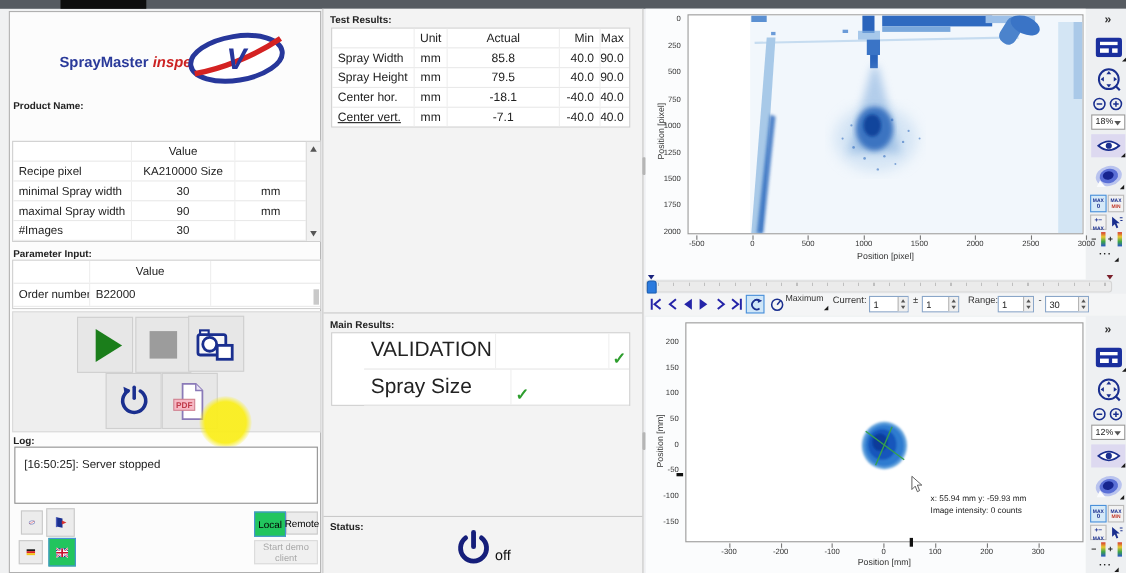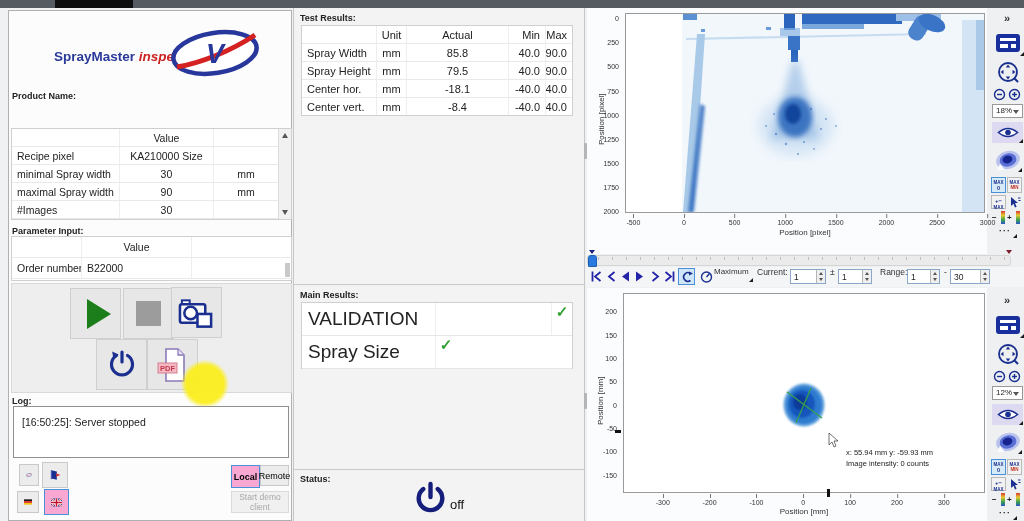--- a/index.html
+++ b/index.html
@@ -34,21 +34,21 @@
   .vscroll .dn{bottom:4px;border-top:5px solid #555;}
   
   .controls-box{position:absolute;left:2px;top:272px;width:279px;height:108px;background:#eeeeee;border:1px solid #d9d9d9;}
   .sqbtn{position:absolute;width:51px;height:51px;background:#e7e7e7;border:1px solid #cfcfcf;box-sizing:border-box;display:flex;align-items:center;justify-content:center;}
   .play-tri{width:0;height:0;border-top:15px solid transparent;border-bottom:15px solid transparent;border-left:24px solid #1b7e1b;margin-left:6px;}
   .stop-sq{width:25px;height:25px;background:#9c9c9c;}
   .yellow-dot{position:absolute;left:172px;top:349px;width:48px;height:48px;border-radius:50%;
      background:radial-gradient(circle,rgba(250,238,30,0.95) 55%,rgba(250,238,30,0) 72%);pointer-events:none;}
   .logbox{position:absolute;left:4px;top:395px;width:276px;height:52px;background:#fff;border:1px solid #8f8f8f;box-sizing:border-box;font-size:10.5px;padding:9px 0 0 8px;}
   .smbtn{position:absolute;background:#ececec;border:1px solid #c9c9c9;box-sizing:border-box;display:flex;align-items:center;justify-content:center;font-size:9px;}
-  .smbtn.sel{background:#f9a8d4;border:1px solid #4a90d9;font-weight:bold;}
+  .smbtn.sel{background:#22c55e;border:1px solid #4a90d9;}
   .smbtn.disabled{color:#a8a8a8;background:#f0f0f0;border-color:#dadada;font-size:8.5px;}
   
   .plotbox{position:absolute;background:#fff;border:1px solid #9a9a9a;box-sizing:border-box;}
   .xticks{position:absolute;font-size:7px;color:#333;}
   .xticks span{position:absolute;top:4px;transform:translateX(-50%);}
   .xticks span i{position:absolute;left:50%;top:-5px;width:1px;height:4px;background:#777;font-style:normal;}
   .yticks{position:absolute;font-size:7px;color:#333;}
   .yticks span{position:absolute;right:4px;transform:translateY(-50%);white-space:nowrap;}
   .axlabel{position:absolute;font-size:8px;color:#333;text-align:center;}
   .ylab{position:absolute;font-size:8px;color:#333;transform:rotate(-90deg);transform-origin:left top;white-space:nowrap;}
@@ -80,21 +80,21 @@
   .microbtn .red{color:#c0392b;}
   .cbar{position:absolute;width:14px;height:14px;}
   .cbar .g{position:absolute;top:0;width:4px;height:13px;background:linear-gradient(#d63a2f,#e8c832,#3da648,#2a55c8);}
   .cbar .sgn{position:absolute;top:2px;font-size:8px;font-weight:bold;color:#222;}
   .zoomdd{position:absolute;width:31px;height:14px;background:#fff;border:1px solid #999;box-sizing:border-box;font-size:8px;padding:1px 0 0 3px;}
   .zoomdd .chev{position:absolute;right:3px;top:5px;width:0;height:0;border-left:3px solid transparent;border-right:3px solid transparent;border-top:4px solid #555;}
   .more{position:absolute;font-size:9px;font-weight:bold;color:#222;letter-spacing:1px;}
   .splitgrip{position:absolute;left:584px;width:3px;height:16px;background:#b5b5b5;border-radius:1px;}
   
   .mainres{position:absolute;left:301px;top:302px;width:272px;height:67px;background:#fff;border:1px solid #cfcfcf;box-sizing:border-box;}
-  .mr-row{display:flex;height:33px;border-bottom:1px solid #e6e6e6;box-sizing:border-box;align-items:flex-start;}
+  .mr-row{display:flex;height:33px;border-bottom:1px solid #e6e6e6;box-sizing:border-box;align-items:flex-end;margin-left:29px;}
   .mr-label{width:134px;font-size:19px;padding-left:6px;box-sizing:border-box;border-right:1px solid #efefef;height:100%;display:flex;align-items:center;}
   .mr-value{width:116px;font-size:19px;display:flex;justify-content:center;height:100%;align-items:center;border-right:1px solid #efefef;}
   .mr-check{width:20px;color:#2e9e2e;font-size:15px;font-weight:bold;display:flex;justify-content:center;}
   .offtxt{position:absolute;left:450px;top:497px;font-size:13px;color:#111;}
   .marker-blk{position:absolute;background:#111;}
 </style>
 </head>
 <body>
 
 <div class="screen">
@@ -269,23 +269,23 @@
         <div class="tcell r" style="width: 26px;">90.0</div>
       </div>
       <div class="trow" style="height: 18px;">
         <div class="tcell l" style="width: 75px;">Center hor.</div>
         <div class="tcell c" style="width: 30px;">mm</div>
         <div class="tcell c" style="width: 102px;">-18.1</div>
         <div class="tcell r" style="width: 37px;">-40.0</div>
         <div class="tcell r" style="width: 26px;">40.0</div>
       </div>
       <div class="trow" style="height: 18px;">
-        <div class="tcell l" style="width: 75px;">Center vert.</div>
+        <div class="tcell l" style="width: 75px; text-decoration: underline;">Center vert.</div>
         <div class="tcell c" style="width: 30px;">mm</div>
-        <div class="tcell c" style="width: 102px;">-8.4</div>
+        <div class="tcell c" style="width: 102px;">-7.1</div>
         <div class="tcell r" style="width: 37px;">-40.0</div>
         <div class="tcell r" style="width: 26px;">40.0</div>
       </div>
     </div>
 
   <div class="grouplbl" style="left:300px;top:290px">Main Results:</div>
   <div class="mainres">
     <div class="mr-row">
       <div class="mr-label">VALIDATION</div>
       <div class="mr-value"></div>

